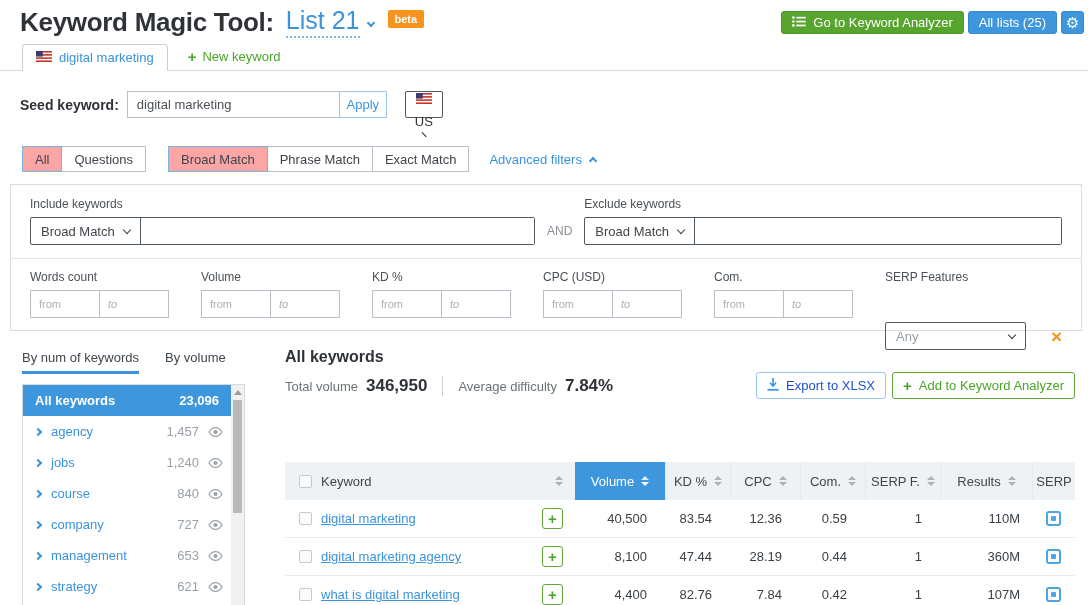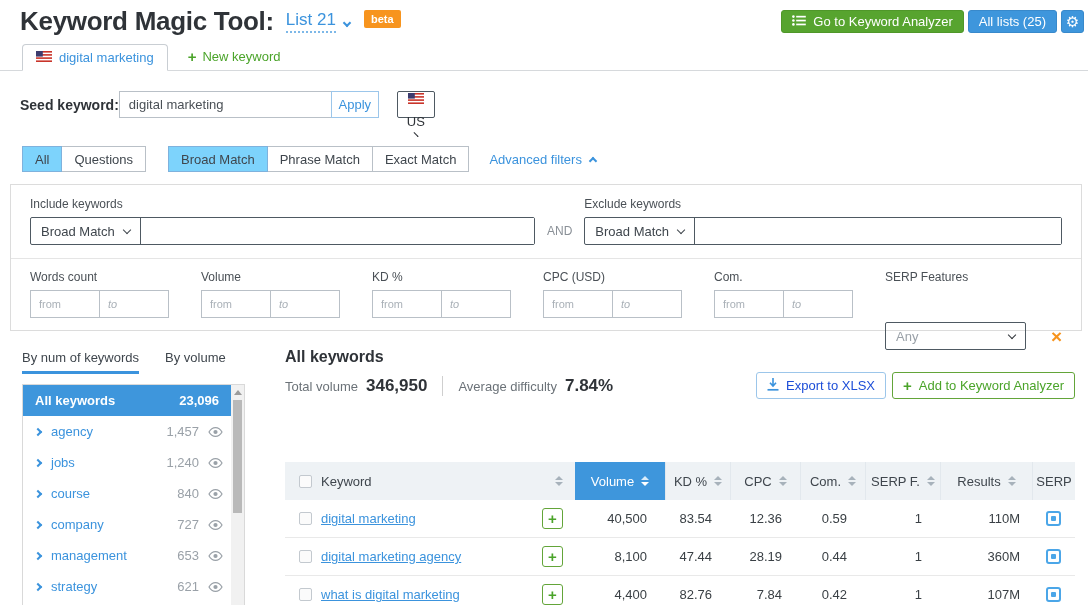--- a/index.html
+++ b/index.html
@@ -4,52 +4,52 @@
 <style>
   * { margin:0; padding:0; box-sizing:border-box; }
   html,body { background:#fff; }
   body { font-family:"Liberation Sans","DejaVu Sans",sans-serif; color:#3a4045; }
   .page { position:relative; width:1088px; height:605px; overflow:hidden; background:#fff; }
 
   
   .title-row { position:absolute; top:6px; left:20px; right:4px; display:flex; align-items:center; }
   .page-title { font-size:26px; font-weight:700; color:#2f3338; letter-spacing:-.3px; }
   .list-select { display:flex; align-items:center; margin-left:12px; color:#3b93dd; cursor:pointer; }
-  .list-name { font-size:17px; border-bottom:2px dotted #7db8e8; padding-bottom:1px; }
+  .list-name { font-size:25px; border-bottom:2px dotted #7db8e8; padding-bottom:1px; }
   .chev { display:inline-block; width:6px; height:6px; border-right:2px solid currentColor; border-bottom:2px solid currentColor; transform:rotate(45deg); }
   .chev.up { transform:rotate(-135deg); }
   .chev.right { transform:rotate(-45deg); }
   .list-select .chev { margin-left:8px; margin-top:2px; }
   .beta { background:#f7941e; color:#fff; font-size:11px; font-weight:700; padding:3px 7px; border-radius:2px; margin-left:14px; align-self:flex-start; margin-top:4px; }
   .hdr-buttons { margin-left:auto; display:flex; gap:4px; align-items:flex-start; }
   .btn { display:inline-flex; align-items:center; gap:7px; height:23px; padding:0 10px; border-radius:3px; font-size:13px; border:1px solid transparent; cursor:pointer; }
   .btn-green { background:#57a42f; border-color:#4f9729; color:#fff; }
   .btn-blue  { background:#3e96dc; border-color:#3889cb; color:#fff; }
   .btn-gear  { width:23px; padding:0; justify-content:center; font-size:15px; line-height:1; }
 
   
   .tabs-row { position:absolute; top:44px; left:0; right:0; height:27px; border-bottom:1px solid #d6d9dc; display:flex; align-items:flex-end; padding-left:22px; }
   .kw-tab { display:flex; align-items:center; gap:7px; background:#fff; border:1px solid #c9ced3; border-bottom:1px solid #fff; border-radius:4px 4px 0 0; height:27px; padding:0 13px; margin-bottom:-1px; color:#3b93dd; font-size:13px; cursor:pointer; }
   .new-kw { display:flex; align-items:center; gap:6px; margin-left:20px; margin-bottom:6px; color:#4ba42a; font-size:13px; cursor:pointer; }
   .plus { color:#4ba42a; font-size:15px; font-weight:700; line-height:1; }
 
   
   .seed-row { position:absolute; top:91px; left:20px; display:flex; align-items:center; }
-  .seed-label { font-size:14px; font-weight:700; color:#2f3338; }
+  .seed-label { font-size:14px; font-weight:700; color:#2f3338; margin-right:8px; }
   .seed-input { width:213px; height:27px; border:1px solid #b9c0c7; font-size:13px; color:#4a5056; padding:0 9px; outline:none; font-family:inherit; }
   .apply-btn { height:27px; width:48px; margin-left:-1px; background:#fff; border:1px solid #9cc6ea; color:#3b93dd; font-size:13px; cursor:pointer; font-family:inherit; }
   .country-select { display:flex; align-items:center; gap:7px; margin-left:18px; height:27px; padding:0 9px; border:1px solid #4e5962; border-radius:2px; font-size:13px; color:#2f3338; cursor:pointer;flex-direction:column; }
   .country-select .chev { border-width:1.5px; color:#2f3338; margin-top:-2px; }
 
   
   .match-row { position:absolute; top:146px; left:22px; display:flex; align-items:center; }
   .seg { display:flex; }
   .fbtn { height:26px; padding:0 12px; background:#fff; border:1px solid #b9c0c7; font-size:13px; color:#3f464d; display:flex; align-items:center; cursor:pointer; }
   .fbtn + .fbtn { margin-left:-1px; }
-  .fbtn.active { background:#7dd3fc; border-color:#7fb2dd; position:relative; z-index:1; }
+  .fbtn.active { background:#fca5a5; border-color:#7fb2dd; position:relative; z-index:1; }
   .seg + .seg { margin-left:22px; }
   .adv-link { display:flex; align-items:center; gap:8px; margin-left:20px; color:#3b93dd; font-size:13px; cursor:pointer; }
   .adv-link .chev { border-width:2px; margin-top:3px; }
 
   
   .adv-panel { position:absolute; top:184px; left:10px; width:1072px; height:147px; border:1px solid #dcdcdc; background:#fff; }
   .kw-section { display:flex; align-items:flex-end; padding:12px 19px 13px; }
   .kw-group { display:flex; flex-direction:column; }
   .kw-group.include { width:505px; }
   .kw-group.exclude { flex:1; }

